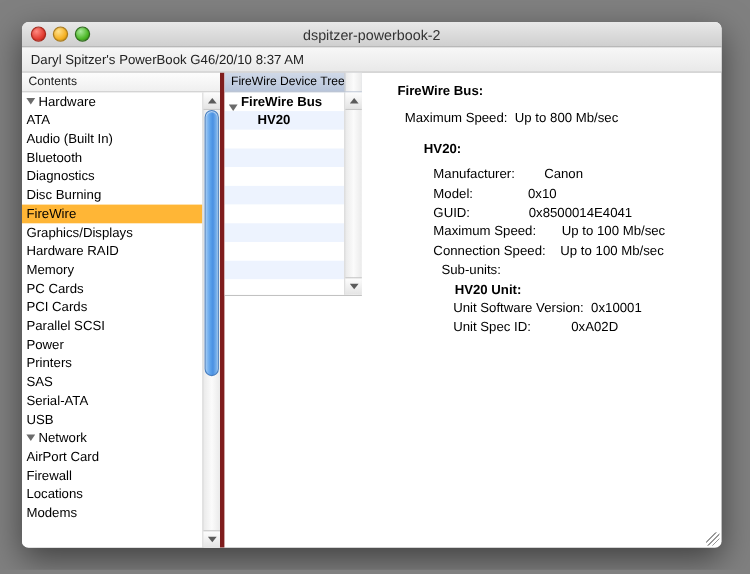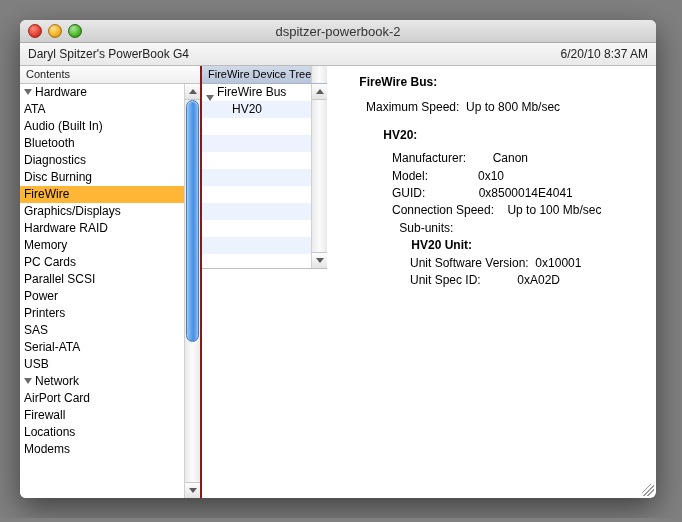--- a/index.html
+++ b/index.html
@@ -45,34 +45,34 @@
     left: 0; right: 0; text-align: center;
     font-size: 13px;
     color: #333;
     pointer-events: none;
   }
   .subheader {
     height: 22px;
     background: linear-gradient(#f7f7f7, #e9e9e9);
     border-bottom: 1px solid #bbb;
     display: flex;
-    justify-content: space-between;
+    justify-content: flex-start;
     align-items: center;
     padding: 0 8px;
     font-size: 12px;
     color: #222;
   }
   .content {
     flex: 1;
     display: flex;
     overflow: hidden;
   }
   .sidebar {
     width: 180px;
-    border-right: 2px solid #7f1d1d;
+    border-right: 4px solid #7f1d1d;
     display: flex;
     flex-direction: column;
     overflow: hidden;
     flex-shrink: 0;
   }
   .colheader {
     background: linear-gradient(#fdfdfd, #efefef);
     border-bottom: 1px solid #c4c4c4;
     height: 17px;
     line-height: 17px;
@@ -166,21 +166,21 @@
     flex:1;
     overflow:hidden;
   }
   .striperow {
     height: 17px;
     line-height: 17px;
     font-size:12px;
   }
   .striperow:nth-child(odd){background:#fff;}
   .striperow:nth-child(even){background:#edf3fe;}
-  .striperow .inner { padding-left: 4px; display:flex; align-items:flex-end; height:100%;}
+  .striperow .inner { padding-left: 4px; display:flex; align-items:flex-end; height:100%;font-weight:bold;}
   .detail {
     flex:1;
     padding: 8px 10px 4px 10px;
     overflow: hidden;
     font-size: 12px;
     line-height: 1.45;
     position: relative;
   }
   .detail b{font-weight:bold;}
   .kv { white-space: pre; font-family: "Lucida Grande","Helvetica Neue",Arial,sans-serif;}
@@ -228,20 +228,21 @@
             <div class="row indent2">ATA</div>
             <div class="row indent2">Audio (Built In)</div>
             <div class="row indent2">Bluetooth</div>
             <div class="row indent2">Diagnostics</div>
             <div class="row indent2">Disc Burning</div>
             <div class="row indent2 sel">FireWire</div>
             <div class="row indent2">Graphics/Displays</div>
             <div class="row indent2">Hardware RAID</div>
             <div class="row indent2">Memory</div>
             <div class="row indent2">PC Cards</div>
+            <div class="row indent2">PCI Cards</div>
             <div class="row indent2">Parallel SCSI</div>
             <div class="row indent2">Power</div>
             <div class="row indent2">Printers</div>
             <div class="row indent2">SAS</div>
             <div class="row indent2">Serial-ATA</div>
             <div class="row indent2">USB</div>
             <div class="row indent0"><span class="tri"></span>Network</div>
             <div class="row indent2">AirPort Card</div>
             <div class="row indent2">Firewall</div>
             <div class="row indent2">Locations</div>
@@ -295,20 +296,21 @@
       </div>
 
       <div class="detail">
         <div class="ghost"><b>FireWire Bus:</b></div>
         <div class="kv" style="margin-top:8px;">  <span>Maximum Speed:</span>  <span>Up to 800 Mb/sec</span></div>
         <div style="margin-top:10px;margin-left:24px;"><b>HV20:</b></div>
         <div id="detail-rows" style="margin-top:6px;">
             <div class="kv" style="margin-left: 16px;">     Manufacturer:        Canon</div>
             <div class="kv" style="margin-left: 16px;">     Model:               0x10</div>
             <div class="kv" style="margin-left: 16px;">     GUID:                0x8500014E4041</div>
+            <div class="kv" style="margin-left: 16px;">     Maximum Speed:       Up to 100 Mb/sec</div>
             <div class="kv" style="margin-left: 16px;">     Connection Speed:    Up to 100 Mb/sec</div>
           </div>
         <div class="kv" style="margin-left:40px;"><span>Sub-units:</span></div>
         <div class="kv" style="margin-left:52px;"><b>HV20 Unit:</b></div>
         <div id="unit-rows">
             <div class="kv" style="margin-left: 24px;">        Unit Software Version:  0x10001</div>
             <div class="kv" style="margin-left: 24px;">        Unit Spec ID:           0xA02D</div>
           </div>
         <div class="resize"></div>
       </div>

